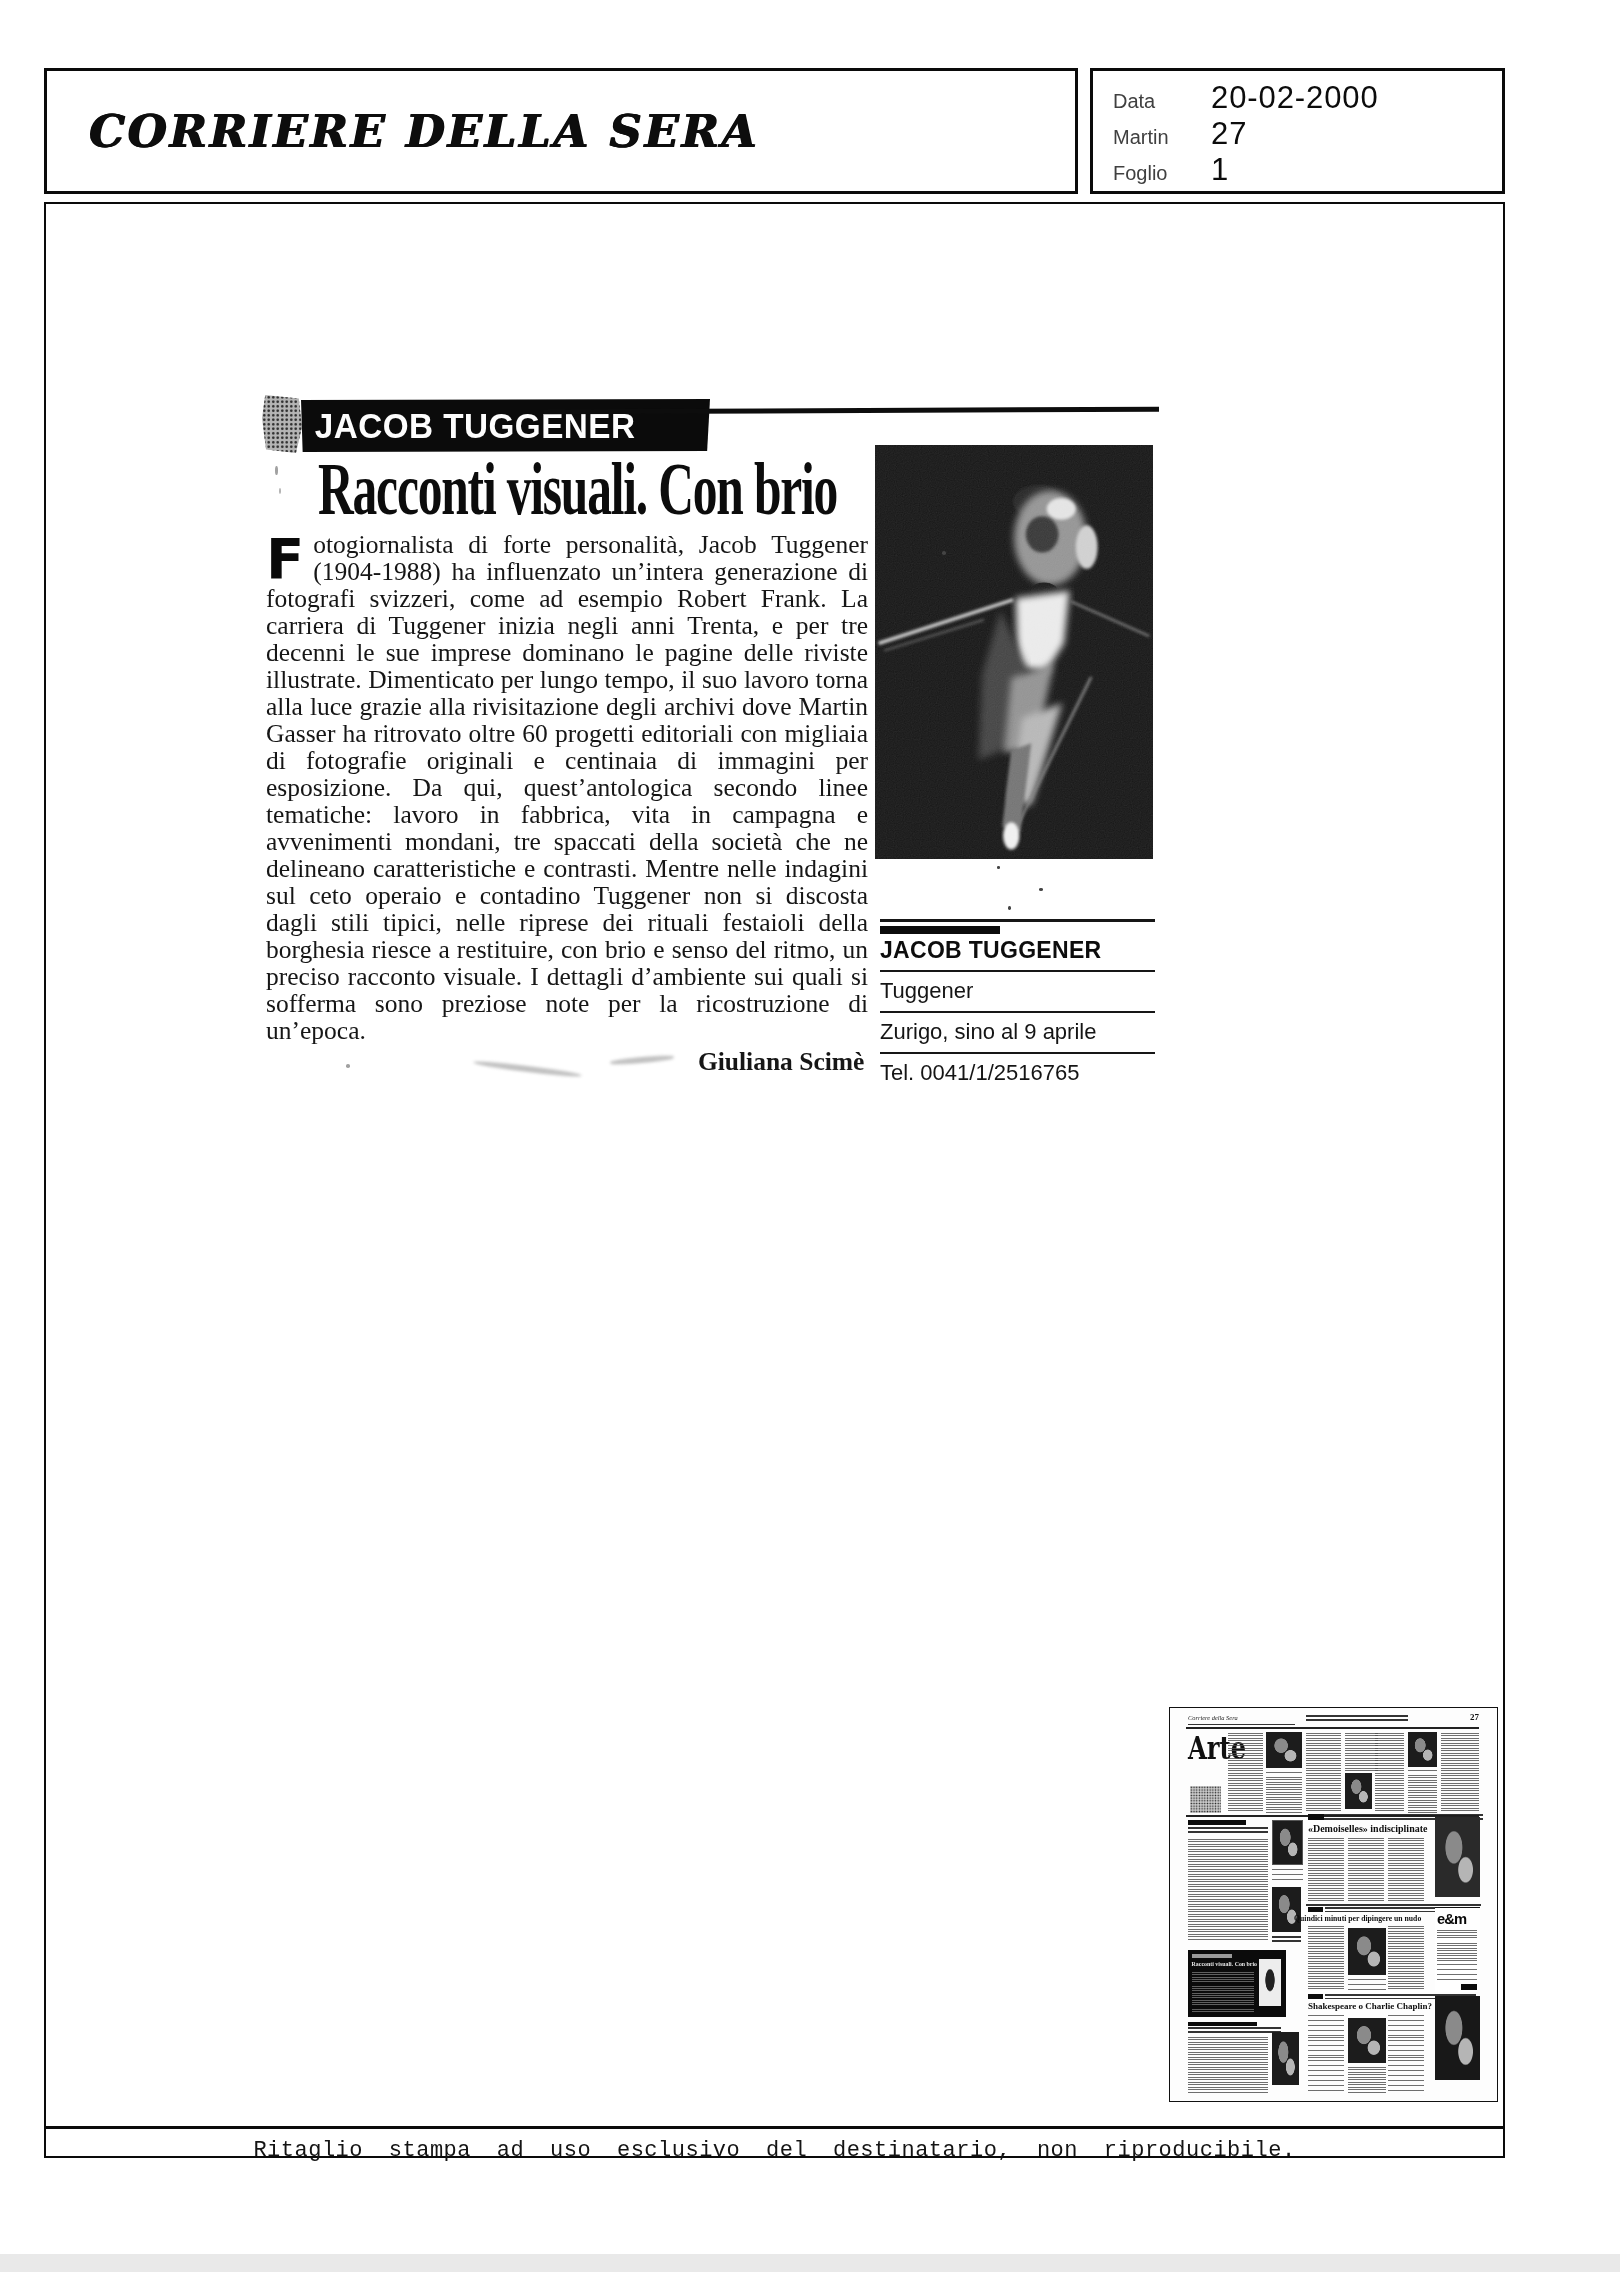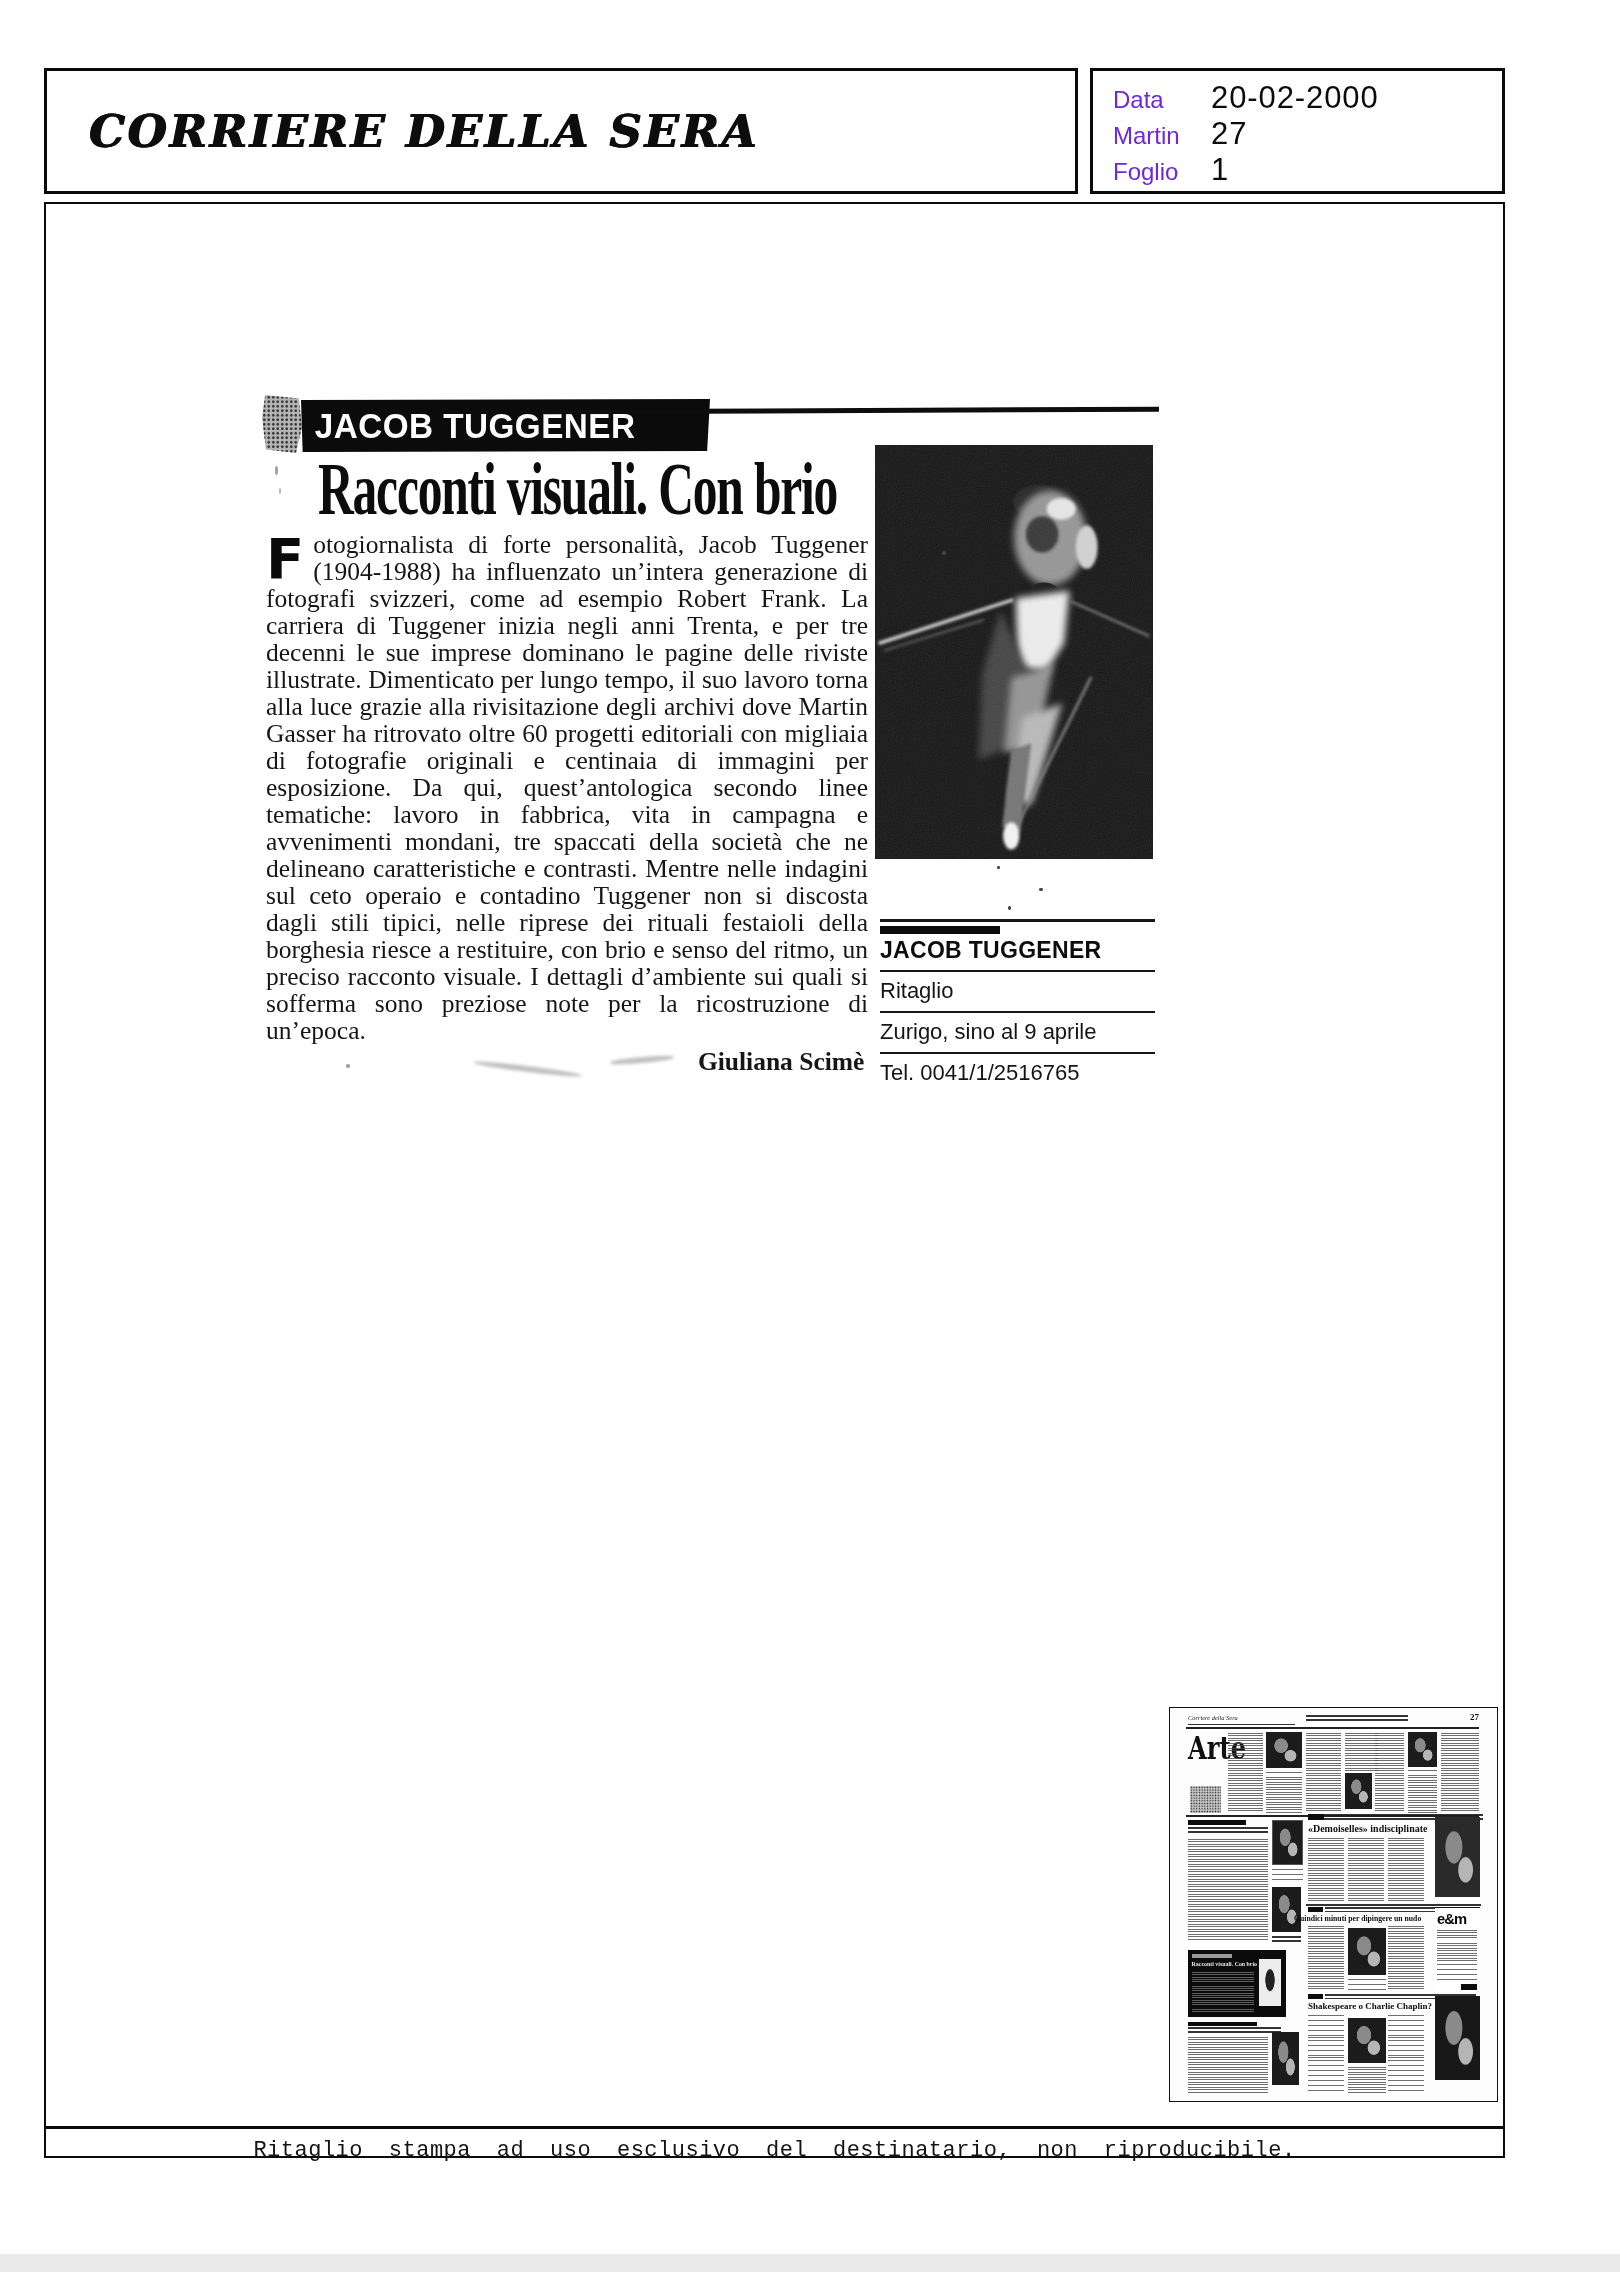--- a/index.html
+++ b/index.html
@@ -7,21 +7,21 @@
         font-family:"Liberation Serif",serif;color:#141414;}
 
   
   .hbox{position:absolute;border:3.6px solid #0a0a0a;background:#fff;box-sizing:border-box;}
   .hbox-left{left:44px;top:68px;width:1034px;height:126px;display:flex;align-items:center;}
   .masthead{padding-left:42px;font-family:"DejaVu Serif",serif;font-style:italic;font-weight:bold;
             font-size:45px;letter-spacing:2.7px;color:#0d0d0d;white-space:nowrap;
             text-shadow:0.9px 0 #0d0d0d,-0.5px 0 #0d0d0d;}
   .hbox-right{left:1090px;top:68px;width:415px;height:126px;padding:9px 0 0 20px;}
   .hrow{display:flex;align-items:baseline;height:36px;}
-  .hrow .lbl{width:98px;font-family:"Liberation Sans",sans-serif;font-size:24px;color:#6d28d9;}
+  .hrow .lbl{width:98px;font-family:"Liberation Sans",sans-serif;font-size:20px;color:#404040;}
   .hrow .val{font-family:"Liberation Sans",sans-serif;font-size:31px;color:#0c0c0c;letter-spacing:0.9px;}
 
   
   .main-box{position:absolute;left:44px;top:202px;width:1461px;height:1926px;
             border:2.7px solid #0a0a0a;background:#fff;box-sizing:border-box;}
   .main-inner{position:absolute;left:0;top:0;right:0;bottom:0;}
 
   .splotch{position:absolute;left:216px;top:191px;width:40px;height:58px;background-color:#b5b5b5;
            background-image:radial-gradient(#2c2c2c 1px,transparent 1.5px);background-size:4.5px 4.5px;
            clip-path:polygon(8% 0,92% 6%,100% 55%,85% 100%,10% 94%,0 40%);}
@@ -165,21 +165,21 @@
           <polygon points="150,336 172,328 160,426 140,420" fill="#6d6d6d" filter="url(#b2)"></polygon>
           <ellipse cx="150" cy="430" rx="9" ry="15" fill="#efefef" filter="url(#b2)"></ellipse>
           <rect width="306" height="455" filter="url(#grain)" opacity="0.16"></rect>
         </svg>
       </div>
 
       <div class="info">
         <div class="info-rule"></div>
         <div class="info-thickbar"></div>
         <div class="info-title">JACOB TUGGENER</div>
-        <div class="info-line">Ritaglio</div>
+        <div class="info-line">Tuggener</div>
         <div class="info-line">Zurigo, sino al 9 aprile</div>
         <div class="info-line last">Tel. 0041/1/2516765</div>
       </div>
 
       <div class="speck" style="left:896px;top:347px;width:3.6px;height:3.6px;"></div>
       <div class="speck" style="left:951px;top:662px;width:2.7px;height:2.7px;"></div>
       <div class="speck" style="left:993px;top:684px;width:3.6px;height:2.7px;"></div>
       <div class="speck" style="left:962px;top:702px;width:2.7px;height:3.6px;"></div>
       <div class="speck" style="left:229px;top:262px;width:2.7px;height:9px;opacity:.5;"></div>
       <div class="speck" style="left:233px;top:284px;width:1.8px;height:5.5px;opacity:.4;"></div>

